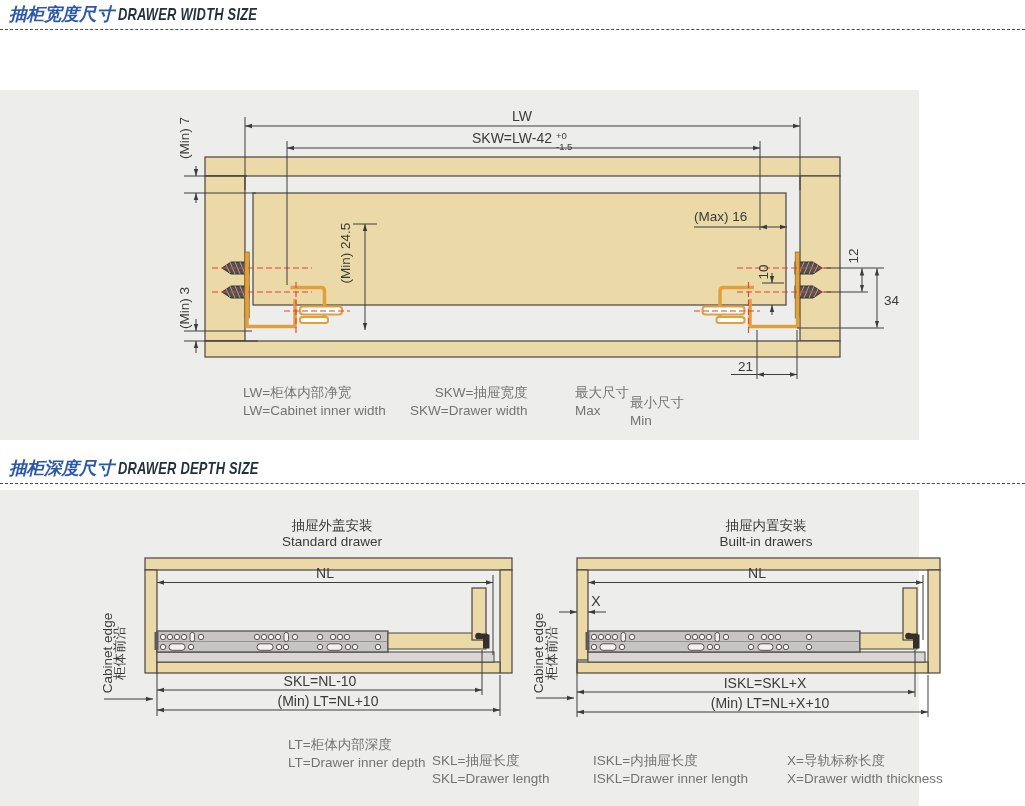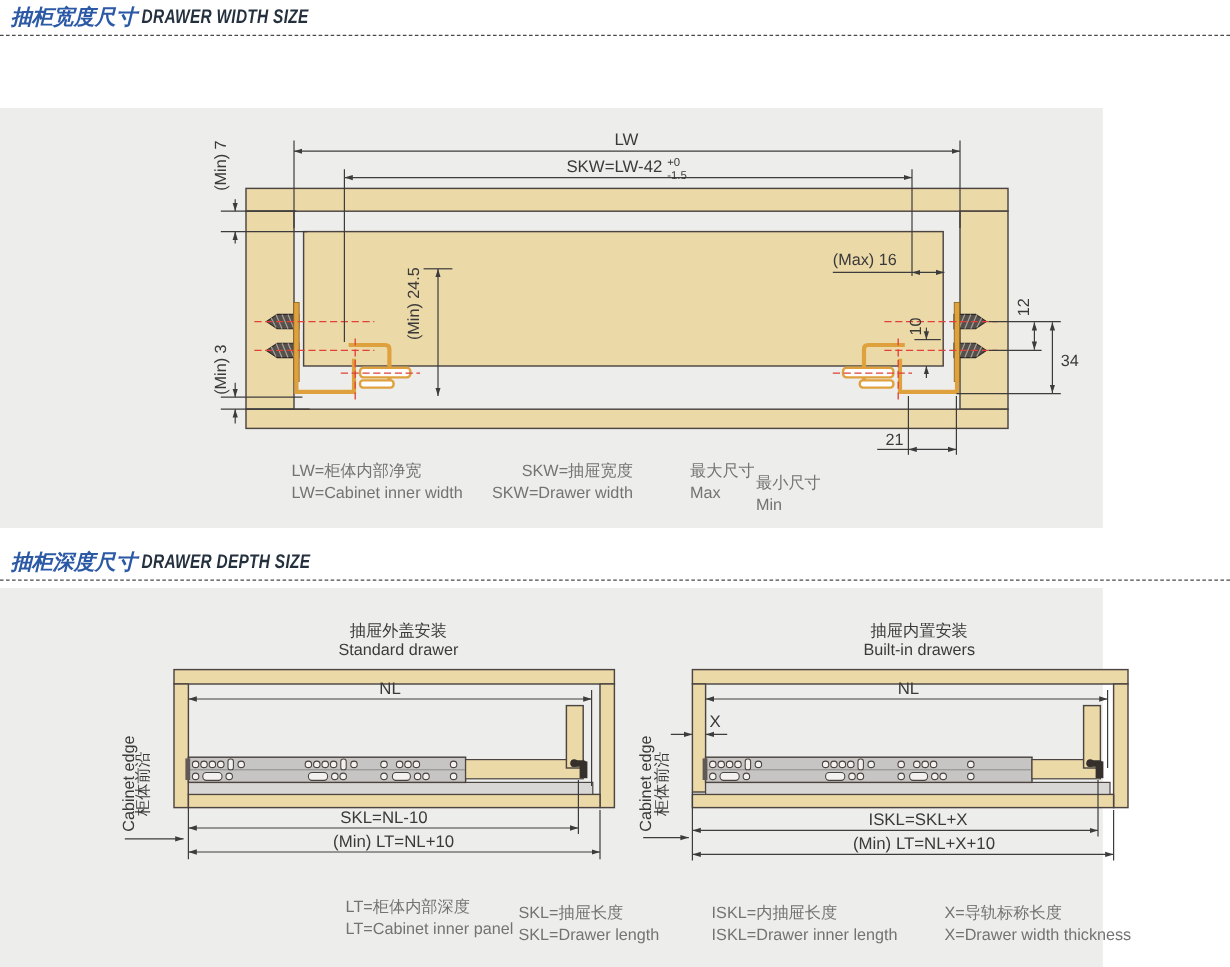--- a/index.html
+++ b/index.html
@@ -264,23 +264,23 @@
     </g>
     <text x="757" y="88" text-anchor="middle" font-size="14">NL</text>
     <text x="596" y="116" text-anchor="middle" font-size="14">X</text>
     <text x="765" y="197.5" text-anchor="middle" font-size="14">ISKL=SKL+X</text>
     <text x="770" y="217.5" text-anchor="middle" font-size="14">(Min) LT=NL+X+10</text>
     <text transform="rotate(-90 551 163)" x="551" y="167.5" text-anchor="middle" font-size="13.5">柜体前沿</text>
     <text transform="rotate(-90 566 163)" x="566" y="139.5" text-anchor="middle" font-size="13.5">Cabinet edge</text>
   </g>
 </svg>
 
-<div class="lg" style="left:288px;top:257px;">
+<div class="lg" style="left:288px;top:246px;">
   <div>LT=柜体内部深度</div>
-  <div>LT=Cabinet inner panel</div>
+  <div>LT=Drawer inner depth</div>
 </div>
 <div class="lg" style="left:593px;top:262px;">
   <div>ISKL=内抽屉长度</div>
   <div>ISKL=Drawer inner length</div>
 </div>
 <div class="lg" style="left:432px;top:262px;">
   <div>SKL=抽屉长度</div>
   <div>SKL=Drawer length</div>
 </div>
 <div class="lg" style="left:787px;top:262px;">

